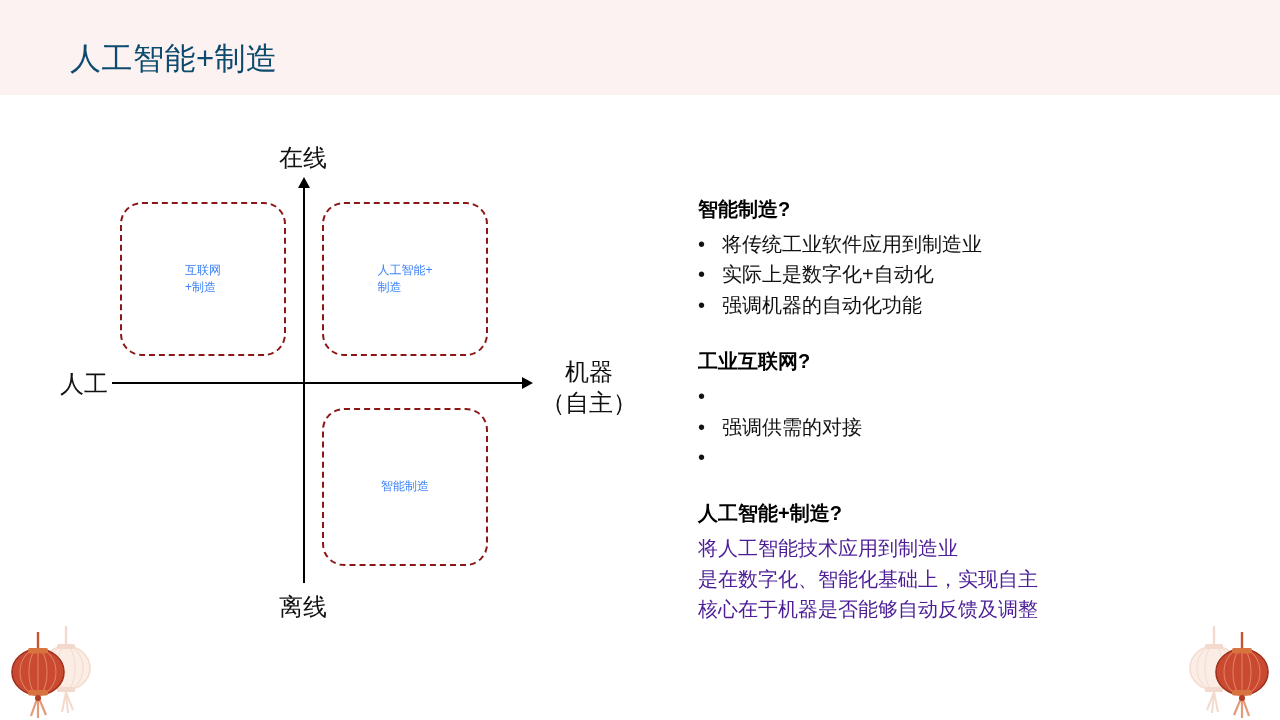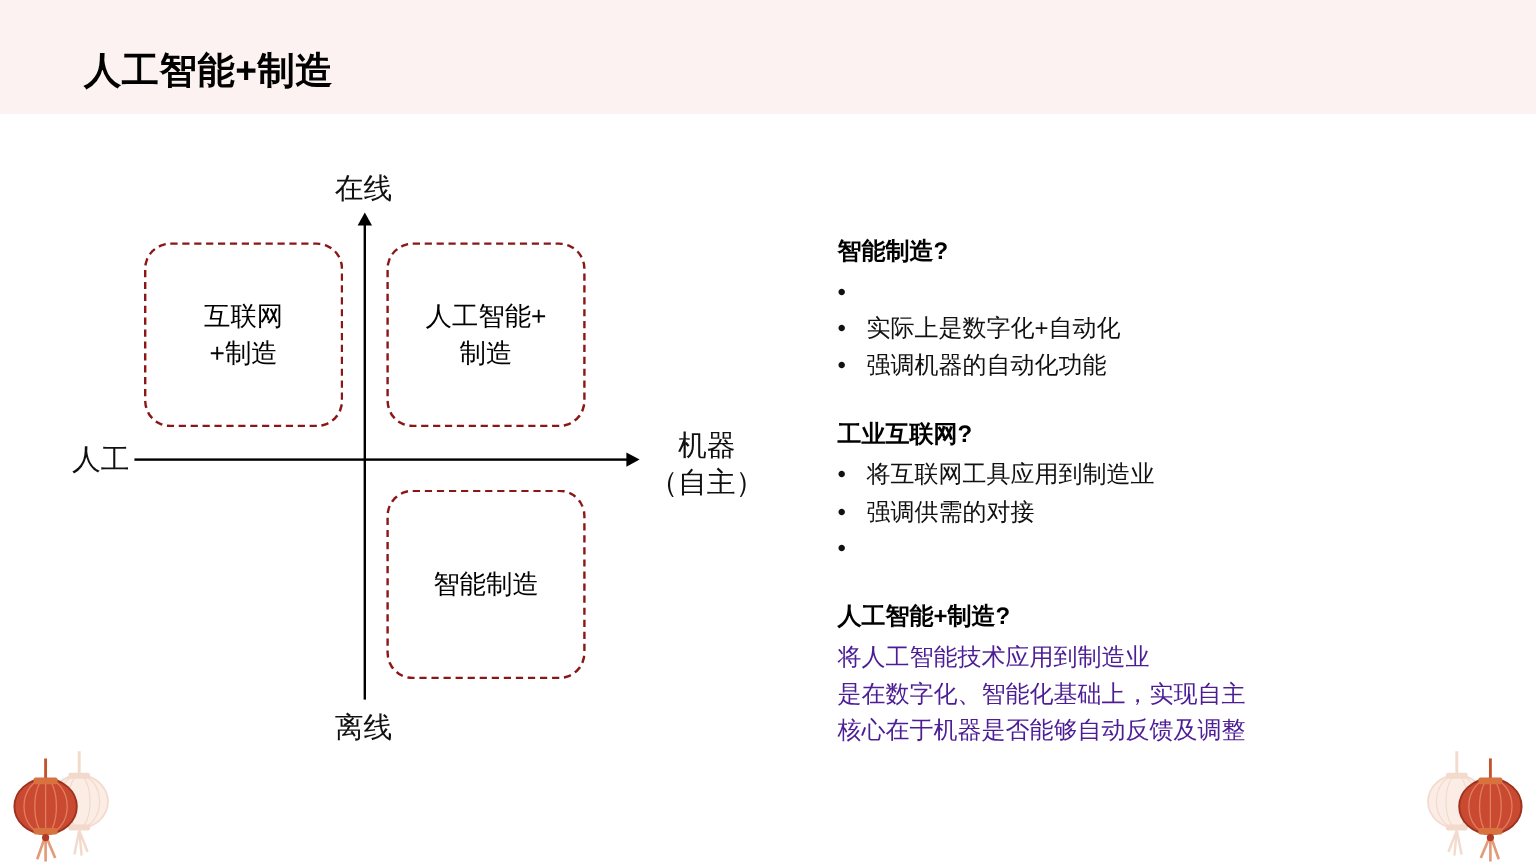--- a/index.html
+++ b/index.html
@@ -23,23 +23,23 @@
     top: 0;
     width: 1280px;
     height: 95px;
     background: #fdf2f2;
   }
   #slide-title {
     position: absolute;
     left: 70px;
     top: 38px;
     font-size: 31px;
-    font-weight: bold;
+    font-weight: normal;
     letter-spacing: 0.5px;
-    color: #000000;
+    color: #0c4a6e;
     white-space: nowrap;
   }
 
   
   #diagram {
     position: absolute;
     left: 0;
     top: 95px;
     width: 660px;
     height: 540px;
@@ -93,24 +93,23 @@
   #label-manual   { left: 60px;  top: 274px; }
   #label-machine  { left: 541px; top: 262px; text-align: center; }
 
   .quad-box {
     position: absolute;
     border: 2.2px dashed #8a1616;
     border-radius: 22px;
     display: flex;
     align-items: center;
     justify-content: center;
-    text-align: center;
-    font-size: 22px;
+    font-size: 12px;
     line-height: 1.42;
-    color: #000000;
+    color: #3b82f6;
     box-sizing: border-box;
   }
   #box-internet {
     left: 120px;  top: 107px;  width: 166px; height: 154px;
   }
   #box-ai {
     left: 322px;  top: 107px;  width: 166px; height: 154px;
   }
   #box-smart {
     left: 322px;  top: 313px;  width: 166px; height: 158px;
@@ -206,36 +205,36 @@
     </div>
   </div>
 </div>
 
 <div id="content-column">
 
   <div class="section">
     <div class="section-heading">智能制造?</div>
     <div class="bullet-row">
       <span class="bullet-dot">•</span>
+      <span class="bullet-text">将传统工业软件应用到制造业</span>
     </div>
     <div class="bullet-row">
       <span class="bullet-dot">•</span>
       <span class="bullet-text">实际上是数字化+自动化</span>
     </div>
     <div class="bullet-row">
       <span class="bullet-dot">•</span>
       <span class="bullet-text">强调机器的自动化功能</span>
     </div>
   </div>
 
   <div class="section">
     <div class="section-heading">工业互联网?</div>
     <div class="bullet-row">
       <span class="bullet-dot">•</span>
-      <span class="bullet-text">将互联网工具应用到制造业</span>
     </div>
     <div class="bullet-row">
       <span class="bullet-dot">•</span>
       <span class="bullet-text">强调供需的对接</span>
     </div>
     <div class="bullet-row">
       <span class="bullet-dot">•</span>
     </div>
   </div>
 

